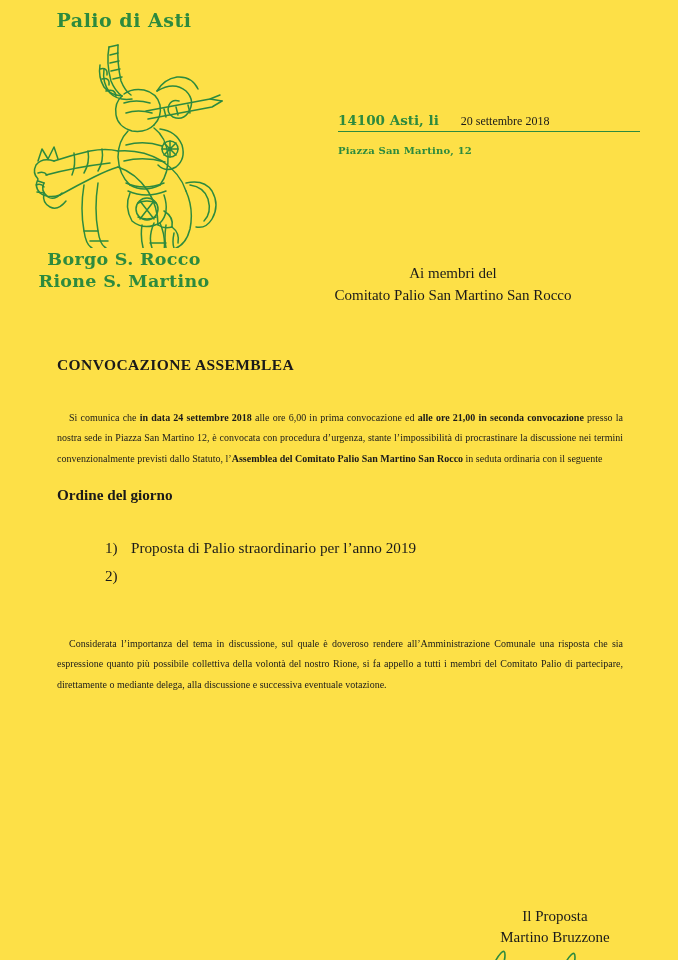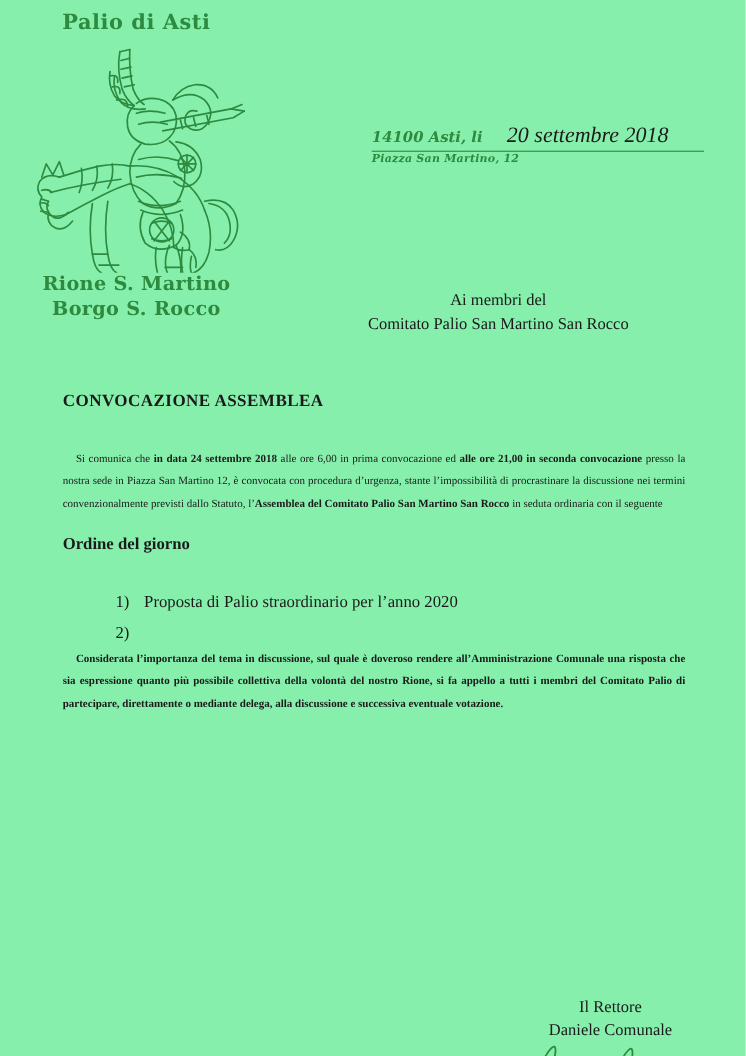--- a/index.html
+++ b/index.html
@@ -12,21 +12,21 @@
     height: 960px;
     position: relative;
     overflow: hidden;
     font-family: "Liberation Serif", "DejaVu Serif", serif;
     color: #1a1a1a;
   }
 
   .page {
     position: absolute;
     inset: 0;
-    background: #86efac;
+    background: #fde047;
   }
 
   
   .letterhead {
     position: absolute;
     left: 14px;
     top: 10px;
     width: 220px;
     text-align: center;
   }
@@ -54,48 +54,47 @@
     letter-spacing: 0.3px;
     white-space: nowrap;
   }
 
   
   .date-block {
     position: absolute;
     left: 338px;
     top: 112px;
     width: 302px;
-    font-style: italic;
   }
   .date-line {
     display: flex;
     align-items: baseline;
     padding-bottom: 2px;
     border-bottom: 1.6px solid #2d8a3e;
   }
   .city-label {
     font-family: "DejaVu Serif", "Liberation Serif", serif;
     font-weight: bold;
     font-size: 13.5px;
     color: #2d8a3e;
     white-space: nowrap;
   }
   .date-value {
     font-family: "Liberation Serif", serif;
-    font-size: 20px;
+    font-size: 12px;
     color: #1a1a1a;
     margin-left: 22px;
     white-space: nowrap;
   }
   .address-sub {
     font-family: "DejaVu Serif", "Liberation Serif", serif;
     font-weight: bold;
     font-size: 10px;
     color: #2d8a3e;
-    margin-top: 1px;
+    margin-top: 13px;
     letter-spacing: 0.2px;
     white-space: nowrap;
   }
 
   
   .addressee {
     position: absolute;
     left: 292px;
     top: 263px;
     width: 322px;
@@ -145,21 +144,21 @@
     font-size: 15.2px;
     line-height: 1.85;
     display: flex;
   }
   .agenda-num {
     width: 26px;
     flex: none;
   }
 
   .para-final {
-    font-weight: bold;
+    margin-top: 44px;
   }
 
   
   .signature {
     position: absolute;
     left: 432px;
     top: 906px;
     width: 246px;
     text-align: center;
   }
@@ -267,22 +266,22 @@
       <path d="M140 190 Q134 204 138 215"></path>
       <path d="M152 192 Q150 206 152 215"></path>
       <path d="M160 200 Q158 210 160 215"></path>
 
       <path d="M76 208 L94 208"></path>
       <path d="M136 210 L152 210"></path>
 
       <path d="M150 178 Q160 184 158 194"></path>
     </svg>
 
+    <div class="lh-rione">Borgo S. Rocco</div>
     <div class="lh-rione">Rione S. Martino</div>
-    <div class="lh-rione">Borgo S. Rocco</div>
   </div>
 
   <div class="date-block">
     <div class="date-line">
       <span class="city-label">14100 Asti, li</span>
       <span class="date-value">20 settembre 2018</span>
     </div>
     <div class="address-sub">Piazza San Martino, 12</div>
   </div>
 
@@ -297,33 +296,33 @@
 
     <p class="para indent">
       <span>Si comunica che </span><b>in data 24 settembre 2018</b><span> alle ore 6,00 in prima convocazione ed </span><b>alle ore 21,00 in seconda convocazione</b><span> presso la nostra sede in Piazza San Martino 12, è convocata con procedura d’urgenza, stante l’impossibilità di procrastinare la discussione nei termini convenzionalmente previsti dallo Statuto, l’</span><b>Assemblea del Comitato Palio San Martino San Rocco</b><span> in seduta ordinaria con il seguente</span>
     </p>
 
     <p class="section-head">Ordine del giorno</p>
 
     <ul class="agenda">
       <li>
         <span class="agenda-num">1)</span>
-        <span>Proposta di Palio straordinario per l’anno 2020</span>
+        <span>Proposta di Palio straordinario per l’anno 2019</span>
       </li>
       <li>
         <span class="agenda-num">2)</span>
       </li>
     </ul>
 
     <p class="para indent para-final">Considerata l’importanza del tema in discussione, sul quale è doveroso rendere all’Amministrazione Comunale una risposta che sia espressione quanto più possibile collettiva della volontà del nostro Rione, si fa appello a tutti i membri del Comitato Palio di partecipare, direttamente o mediante delega, alla discussione e successiva eventuale votazione.</p>
   </div>
 
   <div class="signature">
-    <div class="sig-role">Il Rettore</div>
-    <div class="sig-name">Daniele Comunale</div>
+    <div class="sig-role">Il Proposta</div>
+    <div class="sig-name">Martino Bruzzone</div>
     <svg class="sig-mark" viewBox="0 0 180 26" fill="none" stroke="#2d8a3e" stroke-width="1.6" stroke-linecap="round" stroke-linejoin="round">
       <path d="M26 24 Q30 10 36 4 Q40 0 40 6 Q40 14 34 22 Q30 26 28 24"></path>
       <path d="M22 22 L46 20"></path>
       <path d="M70 26 Q74 16 80 14 Q84 13 84 18 Q84 23 80 26"></path>
       <path d="M96 26 Q100 12 106 6 Q110 2 110 8 Q110 16 104 24"></path>
       <path d="M92 20 L116 18"></path>
       <path d="M118 26 Q126 20 134 22"></path>
     </svg>
   </div>
 

